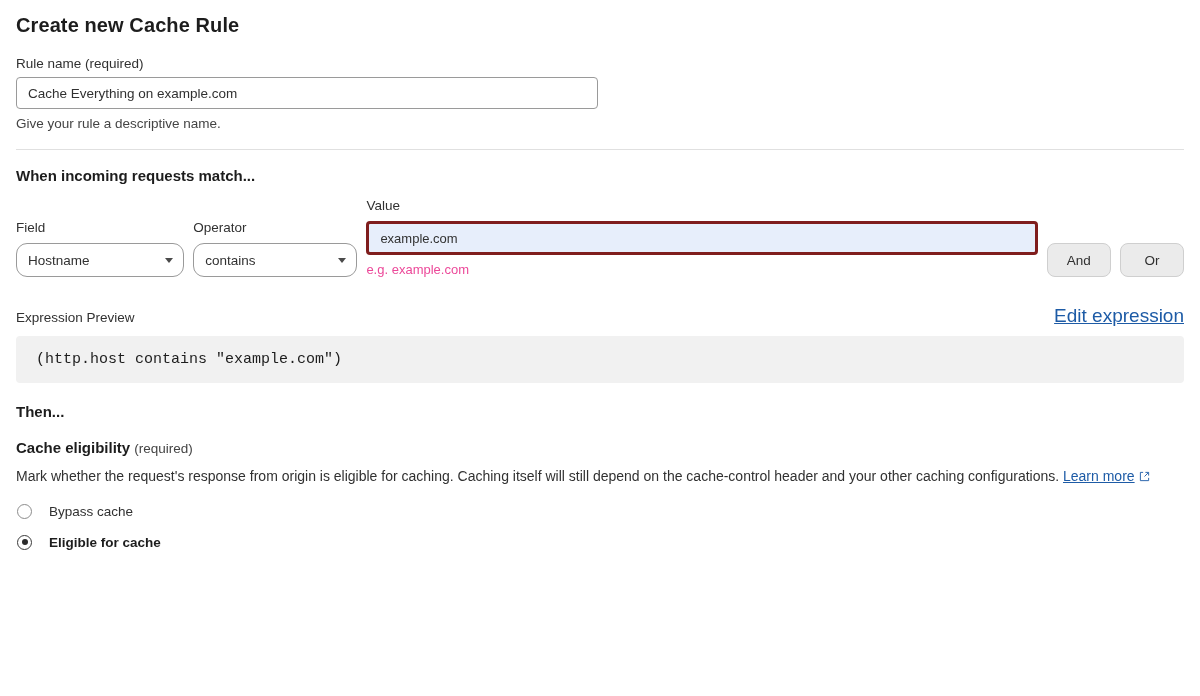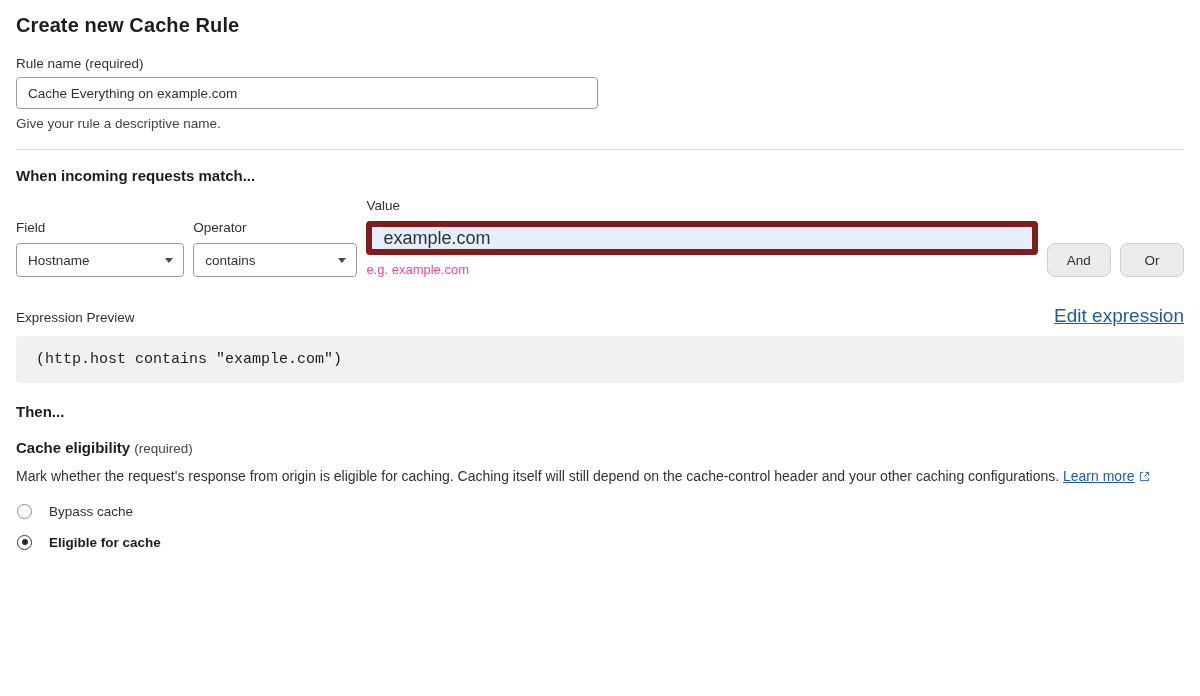--- a/index.html
+++ b/index.html
@@ -84,21 +84,21 @@
     height: 16px;
   }
 
   .select-wrap {
     position: relative;
     height: 34px;
   }
   .select-box {
     height: 34px;
     border: 1px solid #9a9a9a;
-    border-radius: 4px;
+    border-radius: 11px;
     background: #fff;
     font-size: 13.5px;
     color: #313131;
     padding: 0 30px 0 11px;
     display: flex;
     align-items: center;
   }
   .select-field { width: 168px; }
   .select-operator { width: 164px; }
   .caret {
@@ -108,24 +108,24 @@
     width: 0; height: 0;
     border-left: 4.5px solid transparent;
     border-right: 4.5px solid transparent;
     border-top: 5px solid #4a4a4a;
   }
 
   .value-col { flex: 0 0 auto; }
   .value-input {
     width: 672px;
     height: 34px;
-    border: 6px solid #7f1d1d;
+    border: 3px solid #7f1d1d;
     border-radius: 4px;
     background: #e7eefb;
-    font-size: 18px;
+    font-size: 13px;
     font-family: "Liberation Sans", sans-serif;
     color: #313131;
     padding: 0 11px;
     outline: none;
   }
   .value-help {
     font-size: 13px;
     color: #ec4899;
     margin-top: 7px;
   }

